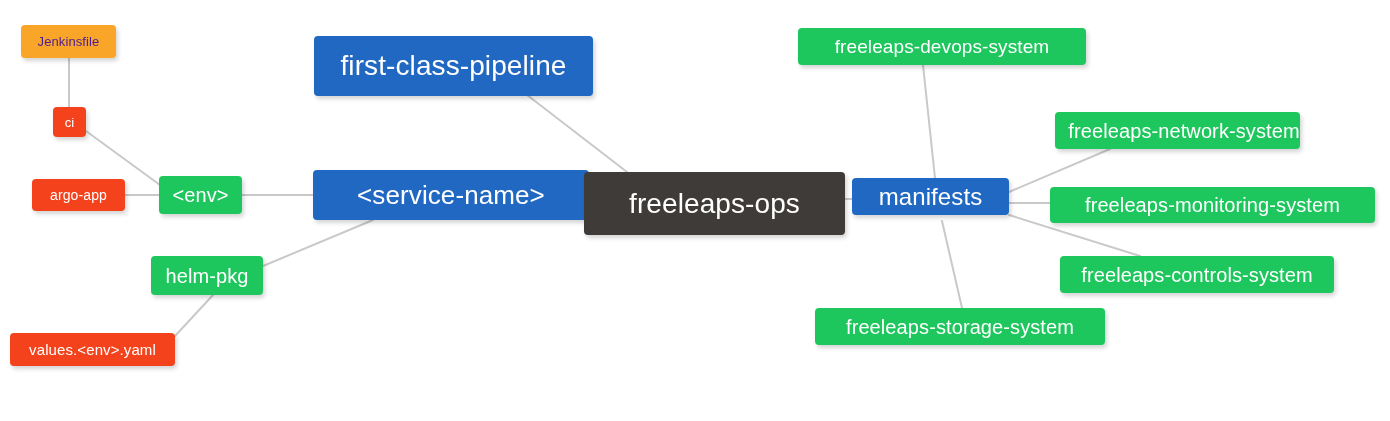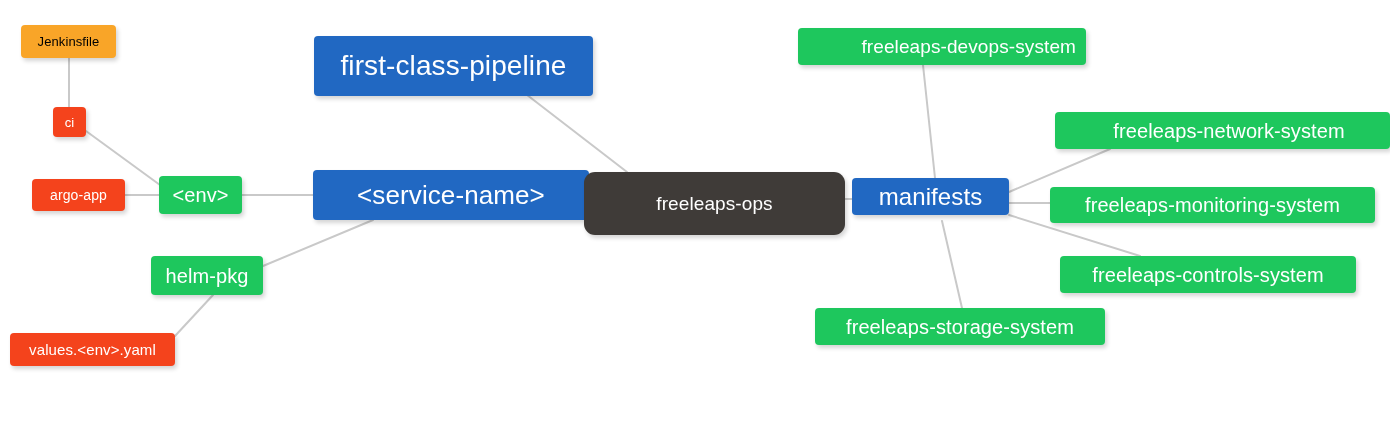--- a/index.html
+++ b/index.html
@@ -56,21 +56,21 @@
       <line x1="559" y1="197" x2="584" y2="197" stroke="#c9c9c9" stroke-width="2" stroke-linecap="round"></line>
       <line x1="518" y1="88" x2="627" y2="172" stroke="#c9c9c9" stroke-width="2" stroke-linecap="round"></line>
       <line x1="845" y1="199" x2="852" y2="199" stroke="#c9c9c9" stroke-width="2" stroke-linecap="round"></line>
       <line x1="935" y1="178" x2="923" y2="65" stroke="#c9c9c9" stroke-width="2" stroke-linecap="round"></line>
       <line x1="1009" y1="192" x2="1110" y2="149" stroke="#c9c9c9" stroke-width="2" stroke-linecap="round"></line>
       <line x1="1009" y1="203" x2="1050" y2="203" stroke="#c9c9c9" stroke-width="2" stroke-linecap="round"></line>
       <line x1="1009" y1="215" x2="1140" y2="256" stroke="#c9c9c9" stroke-width="2" stroke-linecap="round"></line>
       <line x1="942" y1="221" x2="962" y2="308" stroke="#c9c9c9" stroke-width="2" stroke-linecap="round"></line>
     </svg>
   <div id="node-layer">
-      <div class="node" style="left: 21px; top: 25px; width: 95px; height: 33px; background: rgb(249, 165, 40); font-size: 13px; color: #000000;">
+      <div class="node" style="left: 21px; top: 25px; width: 95px; height: 33px; background: rgb(249, 165, 40); font-size: 13px; color: #4c1d95;">
         <span>Jenkinsfile</span>
       </div>
       <div class="node" style="left: 53px; top: 107px; width: 33px; height: 30px; background: rgb(244, 67, 28); font-size: 13px; color: rgb(255, 255, 255);">
         <span>ci</span>
       </div>
       <div class="node" style="left: 32px; top: 179px; width: 93px; height: 32px; background: rgb(244, 67, 28); font-size: 14px; color: rgb(255, 255, 255);">
         <span>argo-app</span>
       </div>
       <div class="node" style="left: 159px; top: 176px; width: 83px; height: 38px; background: rgb(30, 199, 93); font-size: 20px; color: rgb(255, 255, 255);">
         <span>&lt;env&gt;</span>
@@ -80,35 +80,35 @@
       </div>
       <div class="node" style="left: 10px; top: 333px; width: 165px; height: 33px; background: rgb(244, 67, 28); font-size: 15px; color: rgb(255, 255, 255);">
         <span>values.&lt;env&gt;.yaml</span>
       </div>
       <div class="node" style="left: 314px; top: 36px; width: 279px; height: 60px; background: rgb(33, 104, 194); font-size: 28px; color: rgb(255, 255, 255);">
         <span>first-class-pipeline</span>
       </div>
       <div class="node" style="left: 313px; top: 170px; width: 276px; height: 50px; background: rgb(33, 104, 194); font-size: 26px; color: rgb(255, 255, 255);">
         <span>&lt;service-name&gt;</span>
       </div>
-      <div class="node" style="left: 584px; top: 172px; width: 261px; height: 63px; background: rgb(63, 59, 56); font-size: 19px; color: rgb(255, 255, 255); border-radius: 11px;">
+      <div class="node" style="left: 584px; top: 172px; width: 261px; height: 63px; background: rgb(63, 59, 56); font-size: 28px; color: rgb(255, 255, 255);">
         <span>freeleaps-ops</span>
       </div>
       <div class="node" style="left: 852px; top: 178px; width: 157px; height: 37px; background: rgb(33, 104, 194); font-size: 24px; color: rgb(255, 255, 255);">
         <span>manifests</span>
       </div>
-      <div class="node" style="left: 798px; top: 28px; width: 288px; height: 37px; background: rgb(30, 199, 93); font-size: 19px; color: rgb(255, 255, 255); justify-content: flex-end;">
+      <div class="node" style="left: 798px; top: 28px; width: 288px; height: 37px; background: rgb(30, 199, 93); font-size: 19px; color: rgb(255, 255, 255);">
         <span>freeleaps-devops-system</span>
       </div>
-      <div class="node" style="left: 1055px; top: 112px; width: 335px; height: 37px; background: rgb(30, 199, 93); font-size: 20px; color: rgb(255, 255, 255); padding-left: 23px;">
+      <div class="node" style="left: 1055px; top: 112px; width: 245px; height: 37px; background: rgb(30, 199, 93); font-size: 20px; color: rgb(255, 255, 255); padding-left: 23px;">
         <span>freeleaps-network-system</span>
       </div>
       <div class="node" style="left: 1050px; top: 187px; width: 325px; height: 36px; background: rgb(30, 199, 93); font-size: 20px; color: rgb(255, 255, 255); justify-content: center;">
         <span>freeleaps-monitoring-system</span>
       </div>
-      <div class="node" style="left: 1060px; top: 256px; width: 296px; height: 37px; background: rgb(30, 199, 93); font-size: 20px; color: rgb(255, 255, 255);">
+      <div class="node" style="left: 1060px; top: 256px; width: 274px; height: 37px; background: rgb(30, 199, 93); font-size: 20px; color: rgb(255, 255, 255);">
         <span>freeleaps-controls-system</span>
       </div>
       <div class="node" style="left: 815px; top: 308px; width: 290px; height: 37px; background: rgb(30, 199, 93); font-size: 20px; color: rgb(255, 255, 255);">
         <span>freeleaps-storage-system</span>
       </div>
     </div>
 </div>
 
 </body></html>

